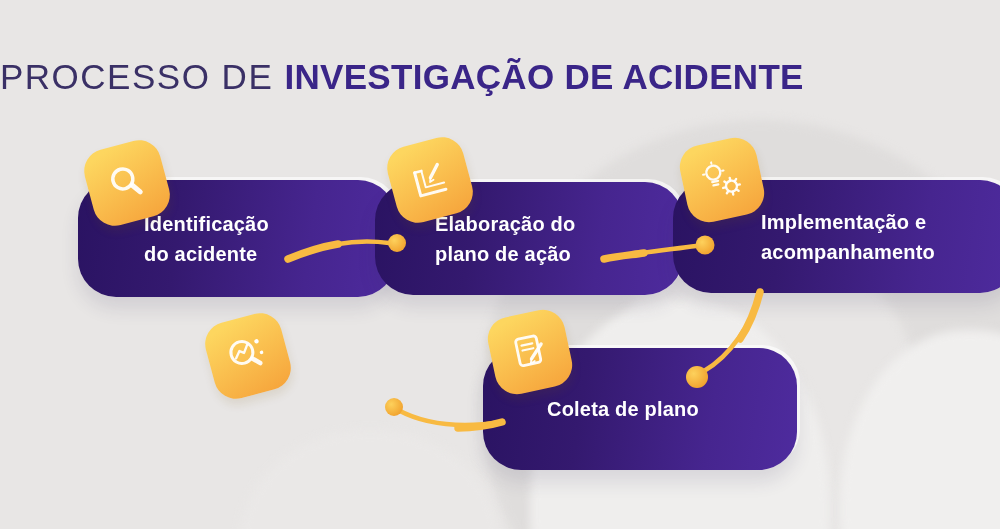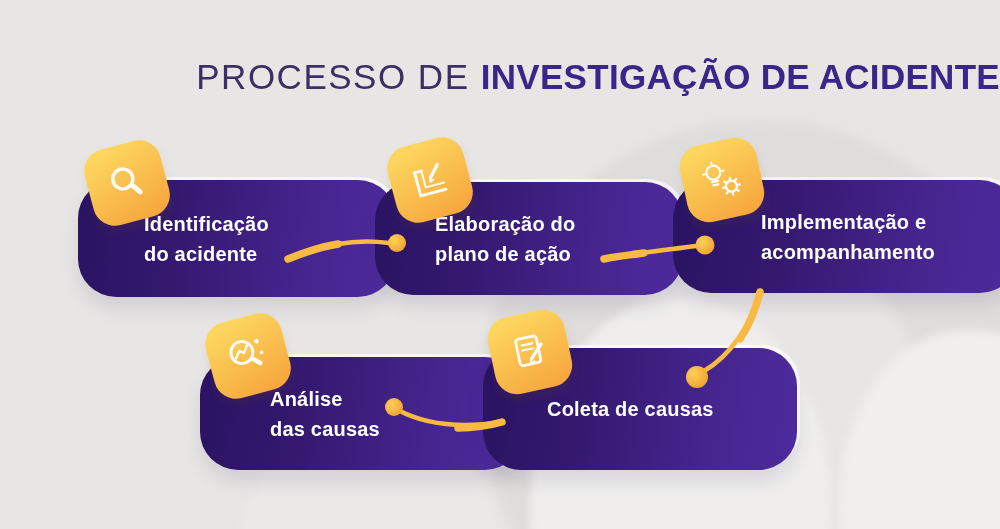--- a/index.html
+++ b/index.html
@@ -12,21 +12,21 @@
   .bg-shape{position:absolute;filter:blur(5px);}
   .bg-ring{
     left:480px;top:120px;width:560px;height:560px;border-radius:50%;
     border:120px solid #dfdddc;background:transparent;box-sizing:border-box;
   }
   .bg-blob1{left:530px;top:300px;width:300px;height:420px;border-radius:48%;background:#efeeed;}
   .bg-blob2{left:840px;top:330px;width:260px;height:360px;border-radius:48%;background:#f0efee;}
   .bg-blob3{left:240px;top:430px;width:260px;height:220px;border-radius:50%;background:#ebe9e8;opacity:.8;}
   
   .title{
-    position:absolute;left:0;top:57px;width:100%;text-align:right;
+    position:absolute;left:0;top:57px;width:100%;text-align:left;
     font-size:35px;white-space:nowrap;letter-spacing:.5px;
   }
   .title .t-regular{font-weight:400;color:#3a3066;letter-spacing:1.5px;}
   .title .t-bold{font-weight:bold;color:#3a2588;letter-spacing:.3px;}
   
   .card{
     position:absolute;border-radius:38px;display:flex;align-items:center;
     background:linear-gradient(98deg,#2a1362 0%,#34196f 32%,#46258f 72%,#4e2b9e 100%);
     box-shadow:3px -3px 0 rgba(255,255,255,.65), 0 12px 18px rgba(60,50,90,.12);
     z-index:2;
@@ -76,26 +76,22 @@
 do acidente</div>
   </div>
   <div class="card card2">
     <div class="card-label">Elaboração do
 plano de ação</div>
   </div>
   <div class="card card3">
     <div class="card-label">Implementação e
 acompanhamento</div>
   </div>
-  <div class="card card4">
-    <div class="card-label">Análise
-das causas</div>
-  </div>
   <div class="card card5">
-    <div class="card-label">Coleta de causas</div>
+    <div class="card-label">Coleta de plano</div>
   </div>
 
   <svg class="connectors" width="1000" height="529" viewBox="0 0 1000 529">
     <defs>
       <radialGradient id="dotG" cx="35%" cy="35%" r="75%">
         <stop offset="0%" stop-color="#fdd15c"></stop>
         <stop offset="100%" stop-color="#f09f2b"></stop>
       </radialGradient>
     </defs>
     <g fill="none" stroke="#f8ba42" stroke-linecap="round">

